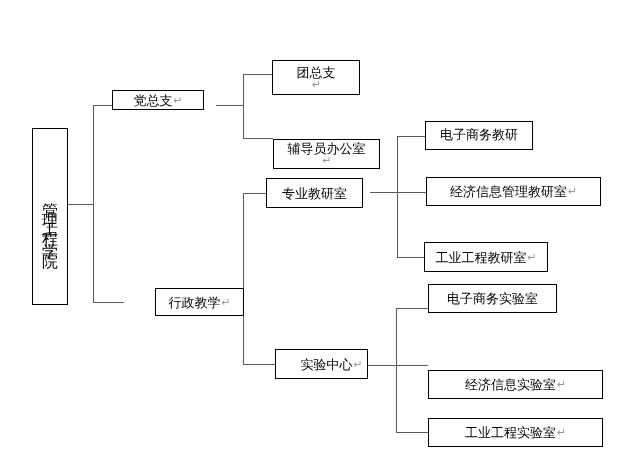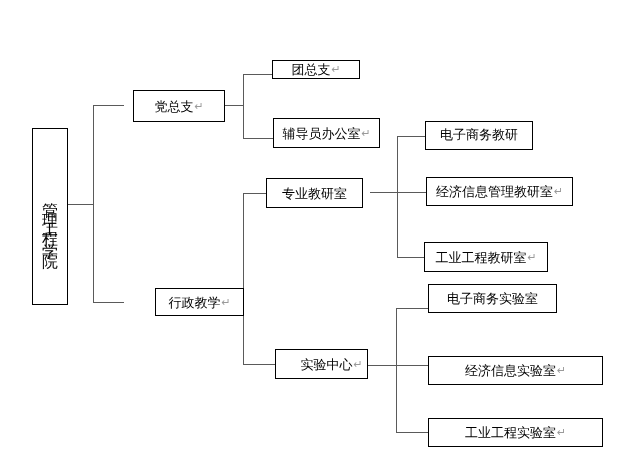--- a/index.html
+++ b/index.html
@@ -72,31 +72,31 @@
 
   <div class="line h" style="left:368px; top:365px; width:60px;"></div>
   <div class="line v" style="left:396px; top:308px; height:125px;"></div>
   <div class="line h" style="left:396px; top:308px; width:32px;"></div>
   <div class="line h" style="left:396px; top:432px; width:32px;"></div>
 
   <div class="node vertical" style="left:32px; top:128px; width:36px; height:177px;">
     <span class="label">管理工程学院</span>
   </div>
 
-  <div class="node" style="left:133px; top:90px; width:92px; height:32px;justify-content:center;">
+  <div class="node" style="left:112px; top:90px; width:92px; height:20px;justify-content:center;">
     <span class="label">党总支</span>
     <span class="pmark">↵</span>
   </div>
 
-  <div class="node" style="left:272px; top:60px; width:88px; height:19px;">
+  <div class="node" style="left:272px; top:60px; width:88px; height:35px;flex-direction:column;">
     <span class="label">团总支</span>
     <span class="pmark">↵</span>
   </div>
 
-  <div class="node" style="left:273px; top:118px; width:107px; height:30px;">
+  <div class="node" style="left:273px; top:139px; width:107px; height:30px;flex-direction:column;">
     <span class="label">辅导员办公室</span>
     <span class="pmark">↵</span>
   </div>
 
   <div class="node" style="left:266px; top:178px; width:97px; height:30px;">
     <span class="label">专业教研室</span>
   </div>
 
   <div class="node" style="left:124px; top:288px; width:89px; height:28px;margin-left:31px;">
     <span class="label">行政教学</span>
@@ -105,35 +105,35 @@
 
   <div class="node" style="left:275px; top:349px; width:93px; height:30px;padding-left:20px;">
     <span class="label">实验中心</span>
     <span class="pmark">↵</span>
   </div>
 
   <div class="node" style="left:425px; top:121px; width:108px; height:29px;font-family:Liberation Mono, monospace;">
     <span class="label">电子商务教研</span>
   </div>
 
-  <div class="node" style="left:426px; top:177px; width:147px; height:29px;text-align:right;">
+  <div class="node" style="left:426px; top:177px; width:175px; height:29px;text-align:right;">
     <span class="label">经济信息管理教研室</span>
     <span class="pmark">↵</span>
   </div>
 
   <div class="node" style="left:424px; top:242px; width:124px; height:30px;">
     <span class="label">工业工程教研室</span>
     <span class="pmark">↵</span>
   </div>
 
   <div class="node" style="left:428px; top:284px; width:129px; height:29px;">
     <span class="label">电子商务实验室</span>
   </div>
 
-  <div class="node" style="left:428px; top:356px; width:175px; height:29px;text-align:right;">
+  <div class="node" style="left:428px; top:370px; width:175px; height:29px;text-align:right;">
     <span class="label">经济信息实验室</span>
     <span class="pmark">↵</span>
   </div>
 
   <div class="node" style="left:428px; top:418px; width:175px; height:29px;">
     <span class="label">工业工程实验室</span>
     <span class="pmark">↵</span>
   </div>
 
 </div>

